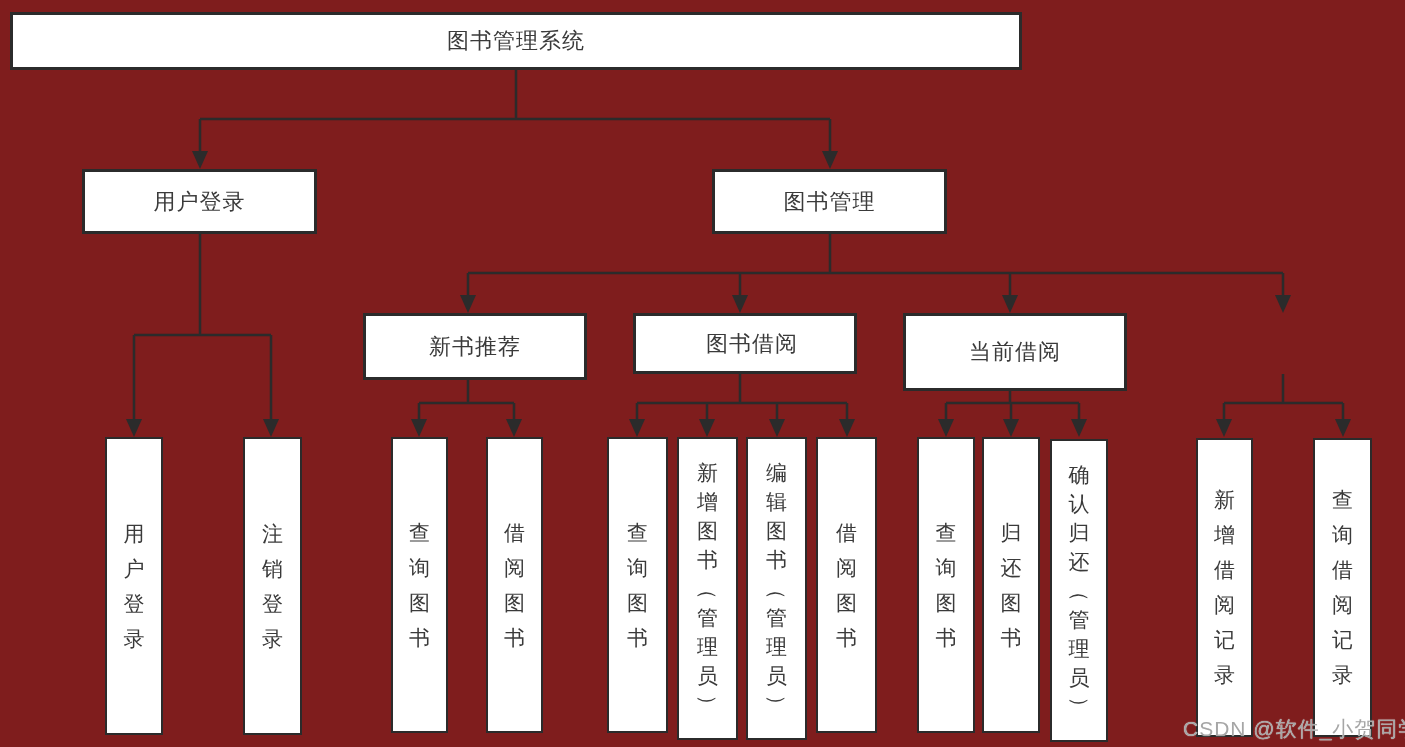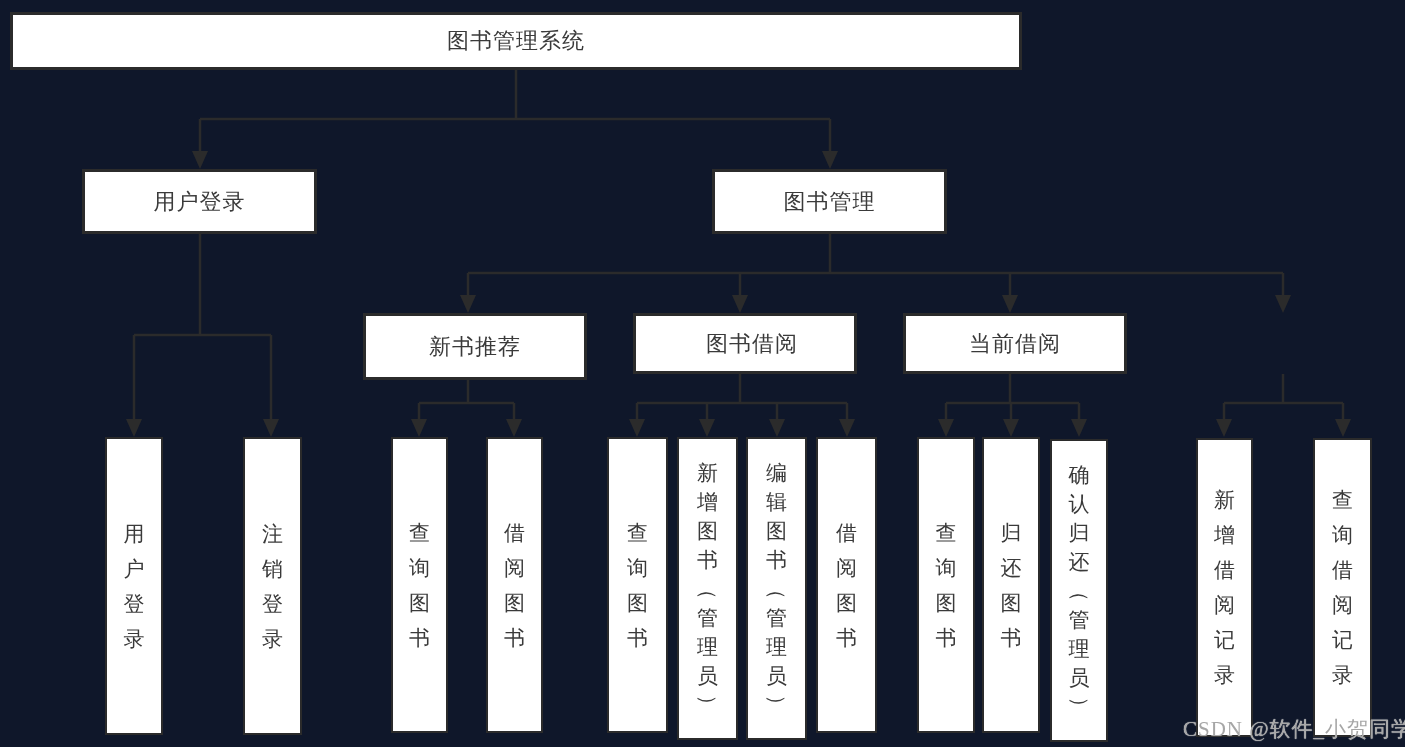--- a/index.html
+++ b/index.html
@@ -1,22 +1,22 @@
 <!DOCTYPE html>
 <html><head>
 <meta charset="utf-8">
 <style>
   html, body { margin: 0; padding: 0; background: #ffffff; }
   .stage {
     position: relative;
     width: 1405px;
     height: 747px;
-    background: #0f172a;
+    background: #7f1d1d;
     overflow: hidden;
-    font-family: Liberation Serif, serif;
+    font-family: Liberation Sans, sans-serif;
     color: #3a3a3a;
   }
   .connectors {
     position: absolute;
     left: 0; top: 0;
     width: 1405px; height: 747px;
     pointer-events: none;
   }
   .node {
     position: absolute;
@@ -98,21 +98,21 @@
     </g>
   </svg>
 
   <div class="node h-node" style="left:10px; top:12px; width:1012px; height:58px;">图书管理系统</div>
 
   <div class="node h-node" style="left:82px; top:169px; width:235px; height:65px;">用户登录</div>
   <div class="node h-node" style="left:712px; top:169px; width:235px; height:65px;">图书管理</div>
 
   <div class="node h-node" style="left:363px; top:313px; width:224px; height:67px;">新书推荐</div>
   <div class="node h-node" style="left:633px; top:313px; width:224px; height:61px;padding-left:14px;">图书借阅</div>
-  <div class="node h-node" style="left:903px; top:313px; width:224px; height:61px;">当前借阅</div>
+  <div class="node h-node" style="left:903px; top:313px; width:224px; height:78px;">当前借阅</div>
 
   <div class="node leaf vtext" style="left:105px; top:437px; width:58px; height:298px;">
       <div class="vchar">用</div>
       <div class="vchar">户</div>
       <div class="vchar">登</div>
       <div class="vchar">录</div>
     </div>
   <div class="node leaf vtext" style="left:243px; top:437px; width:59px; height:298px;">
       <div class="vchar">注</div>
       <div class="vchar">销</div>

